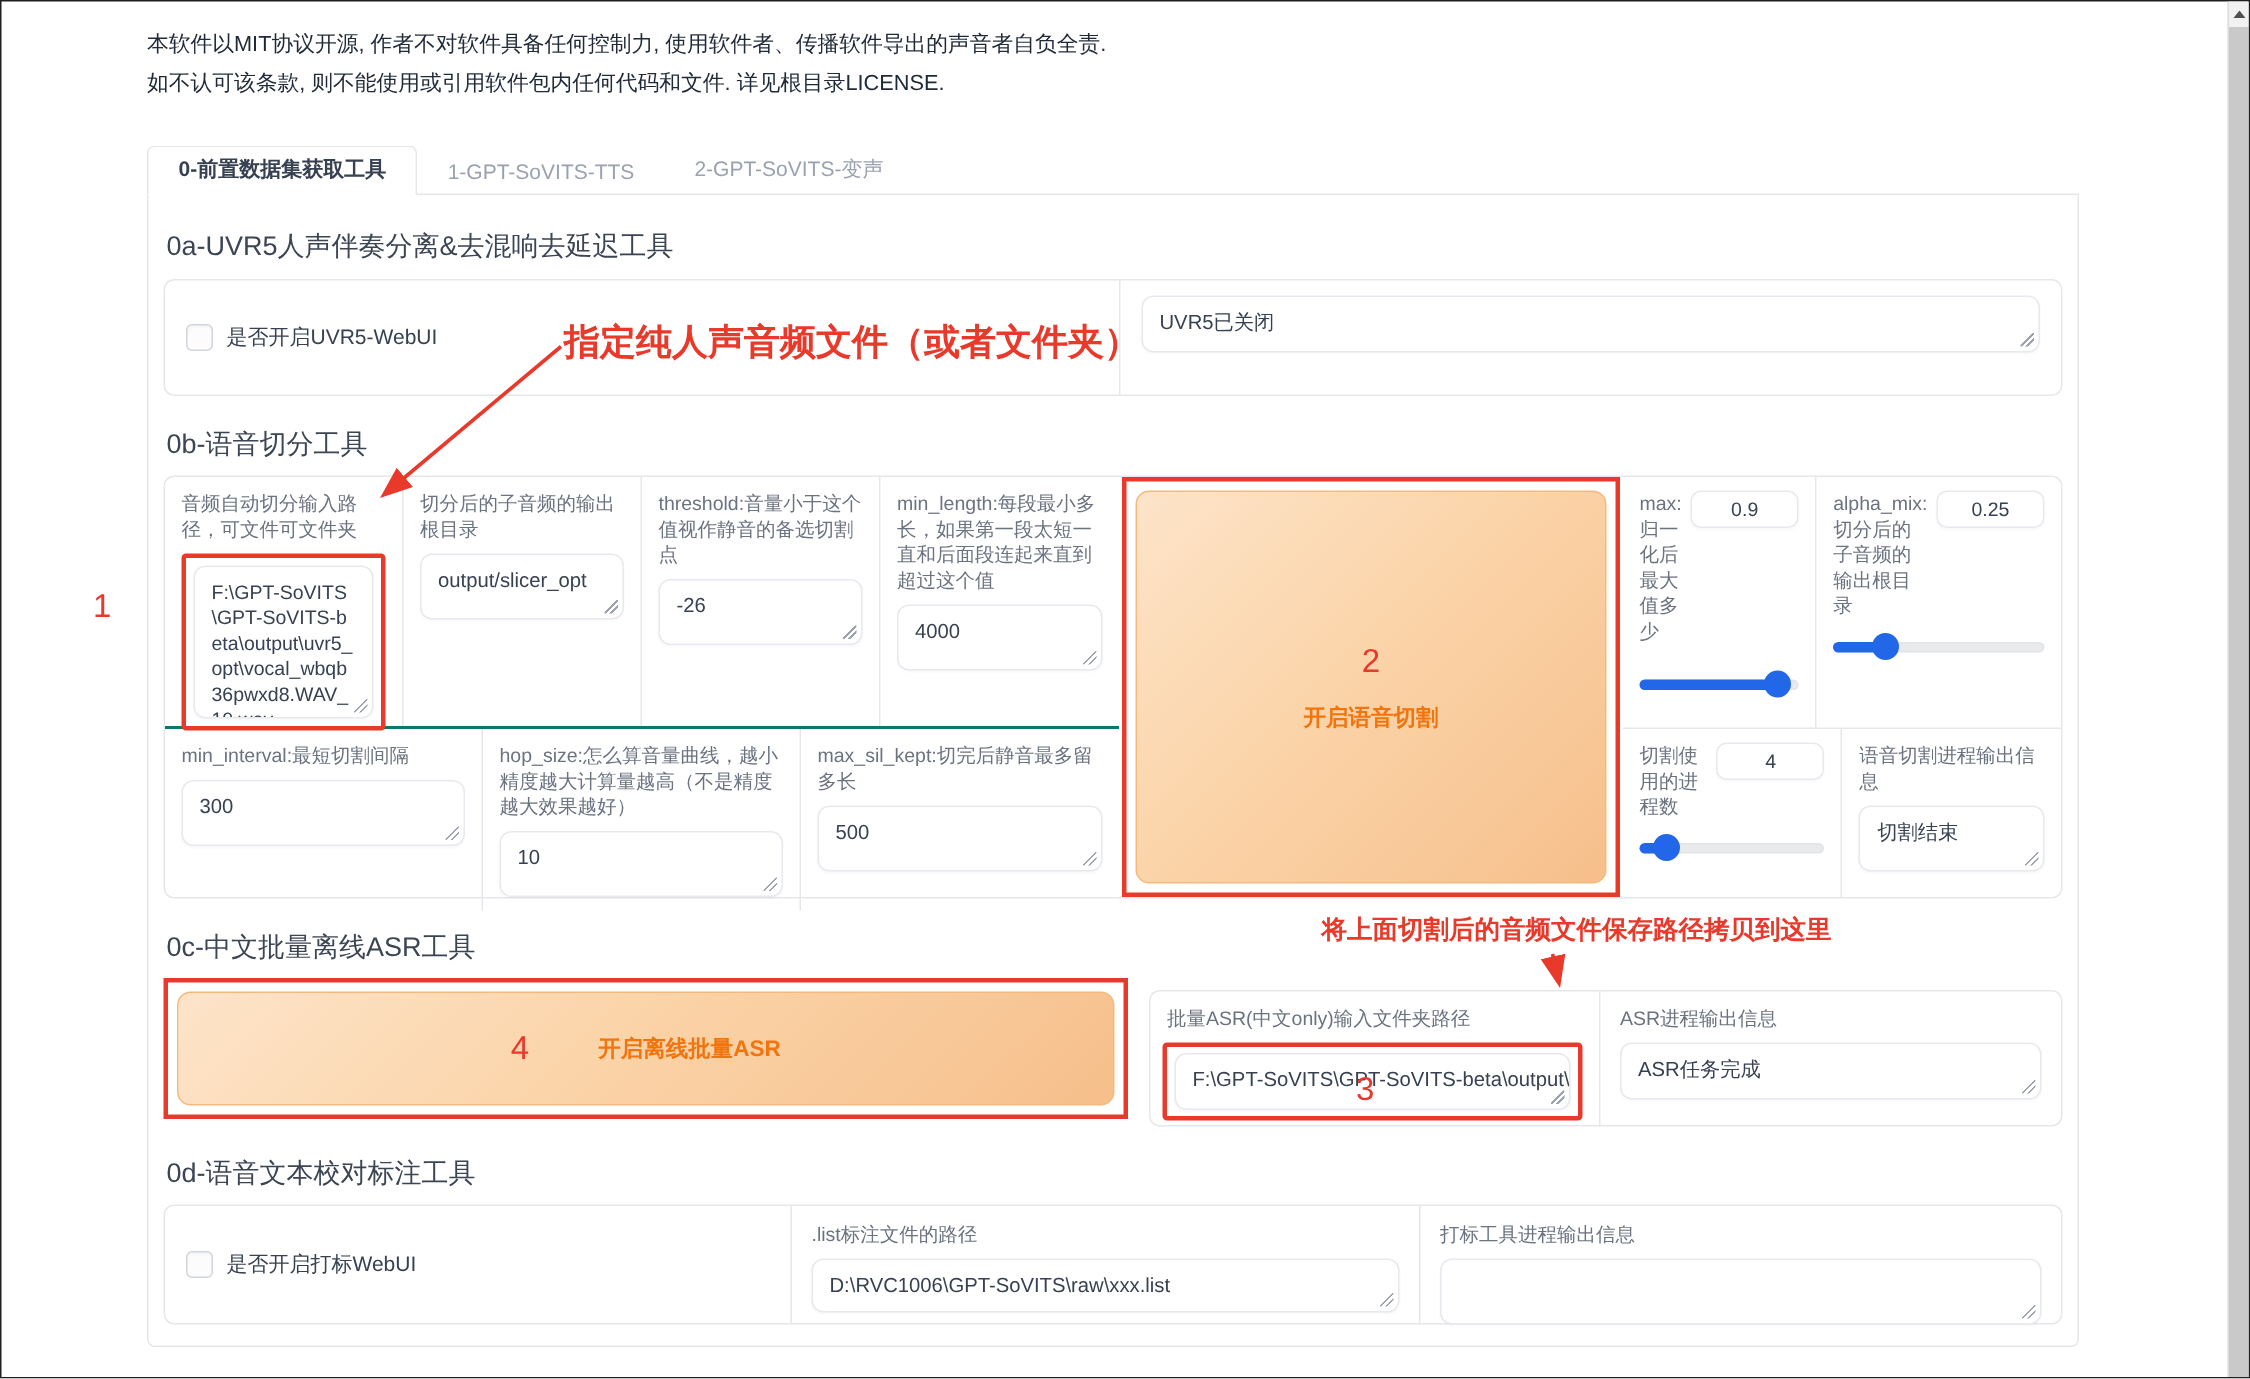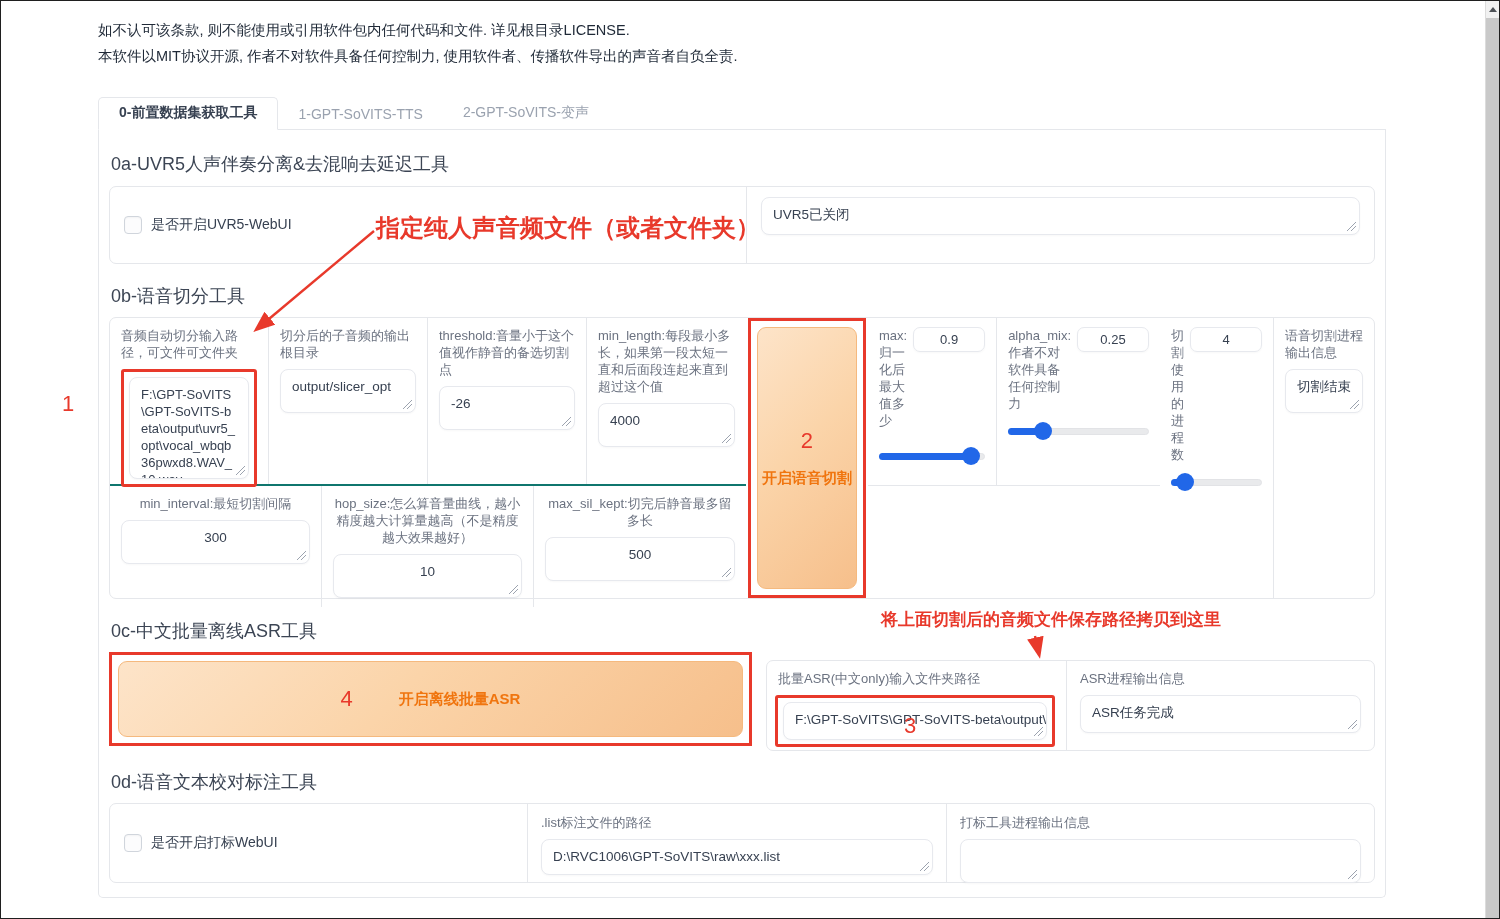--- a/index.html
+++ b/index.html
@@ -51,39 +51,39 @@
   
   .p0a { display:flex; height:78px; }
   .p0a-left { width:636px; }
   .p0a-right { flex:1; border-left:1px solid #e5e7eb; padding:10px 14px; }
   .p0a-right .box { height:38px; }
 
   
   .p0b { display:flex; height:282px; }
   .b-left { width:636px; display:flex; flex-direction:column; }
   .b-left-r1 { height:168px; display:flex; border-bottom:2px solid #0f766e; }
-  .b-left-r2 { flex:1; display:flex;text-align:center; }
+  .b-left-r2 { flex:1; display:flex; }
   .col { padding:9px 11px; border-right:1px solid #e5e7eb; }
   .b-left-r1 .col { width:159px; }
   .b-left-r2 .col { width:212px; }
   .box-sm { height:44px; white-space:nowrap; }
   .redwrap { border:3px solid #e8392b; border-radius:3px; padding:5px; }
   .box-path { height:102px; font-size:13px; }
 
   .b-btn { width:344px; padding:0 2px; }
   .redwrap-btn { border:3px solid #e8392b; height:100%; padding:6px; }
   .bigbtn {
     width:100%; height:100%; border:1px solid #f5b97e; border-radius:9px; cursor:pointer;
     background:linear-gradient(135deg,#fde4c9 0%,#fbd4a9 45%,#f6bf8b 100%);
     display:flex; flex-direction:column; align-items:center; justify-content:center; gap:15px;
   }
   .bigbtn .num { font-size:22px; color:#e8392b; }
   .btn-label { font-size:15px; font-weight:700; color:#f0750f; }
 
-  .b-right { flex:1; display:flex; }
+  .b-right { flex:1; display:flex; flex-direction:column; }
   .b-right-r1 { height:168px; display:flex; border-bottom:1px solid #e5e7eb; }
   .b-right-r2 { flex:1; display:flex; }
   .scol { flex:1; padding:9px 11px; }
   .scol.divr { border-right:1px solid #e5e7eb; }
   .slider-head { display:flex; gap:6px; }
   .slider-head .lbl { flex:1; margin-bottom:0; }
   .numbox { width:72px; height:25px; border:1px solid #e7e9ee; border-radius:7px; font-size:13px; color:#374151;
     display:flex; align-items:center; justify-content:center; flex:0 0 auto; box-shadow:0 1px 2px rgba(0,0,0,0.03); cursor:text; }
   .slider { position:relative; height:18px; margin-top:10px; cursor:pointer; }
   .slider .track { position:absolute; left:0; right:0; top:6px; height:7px; border-radius:4px; background:#e9eaec; border:1px solid #e2e3e6; }
@@ -139,22 +139,22 @@
   .sb-up .tri { width:0; height:0; border-left:4px solid transparent; border-right:4px solid transparent; border-bottom:5px solid #4d5156; }
   .sb-thumb { position:absolute; top:17px; bottom:0; left:0; width:14px; background:#c9c9c9; cursor:pointer; }
 </style>
 </head>
 <body>
 
 <div class="page">
 
   <div class="content">
     <div class="disclaimer">
+      <div>本软件以MIT协议开源, 作者不对软件具备任何控制力, 使用软件者、传播软件导出的声音者自负全责.</div>
       <div>如不认可该条款, 则不能使用或引用软件包内任何代码和文件. 详见根目录LICENSE.</div>
-      <div>本软件以MIT协议开源, 作者不对软件具备任何控制力, 使用软件者、传播软件导出的声音者自负全责.</div>
     </div>
 
     <div class="tabbar">
       <div class="tab active">0-前置数据集获取工具</div>
       <div class="tab">1-GPT-SoVITS-TTS</div>
       <div class="tab">2-GPT-SoVITS-变声</div>
     </div>
 
     <div class="tabpanel">
 
@@ -225,21 +225,21 @@
                 <div class="numbox">0.9</div>
               </div>
               <div class="slider sl-87 mt18">
                 <div class="track"></div>
                 <div class="fill"></div>
                 <div class="thumb"></div>
               </div>
             </div>
             <div class="scol">
               <div class="slider-head">
-                <div class="lbl">alpha_mix:作者不对软件具备任何控制力</div>
+                <div class="lbl">alpha_mix:切分后的子音频的输出根目录</div>
                 <div class="numbox">0.25</div>
               </div>
               <div class="slider sl-25">
                 <div class="track"></div>
                 <div class="fill"></div>
                 <div class="thumb"></div>
               </div>
             </div>
           </div>
           <div class="b-right-r2">

